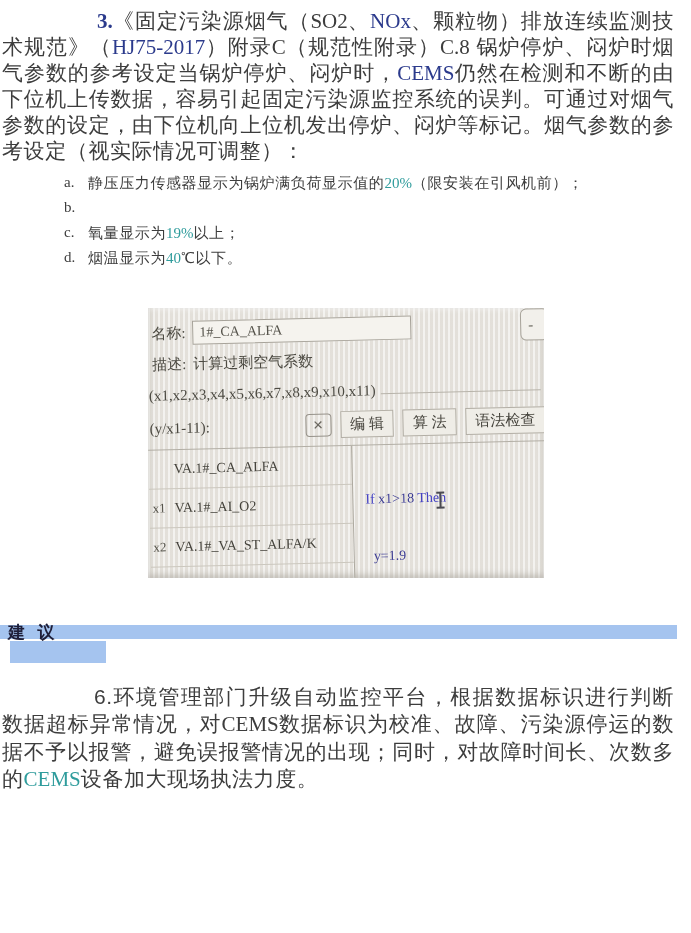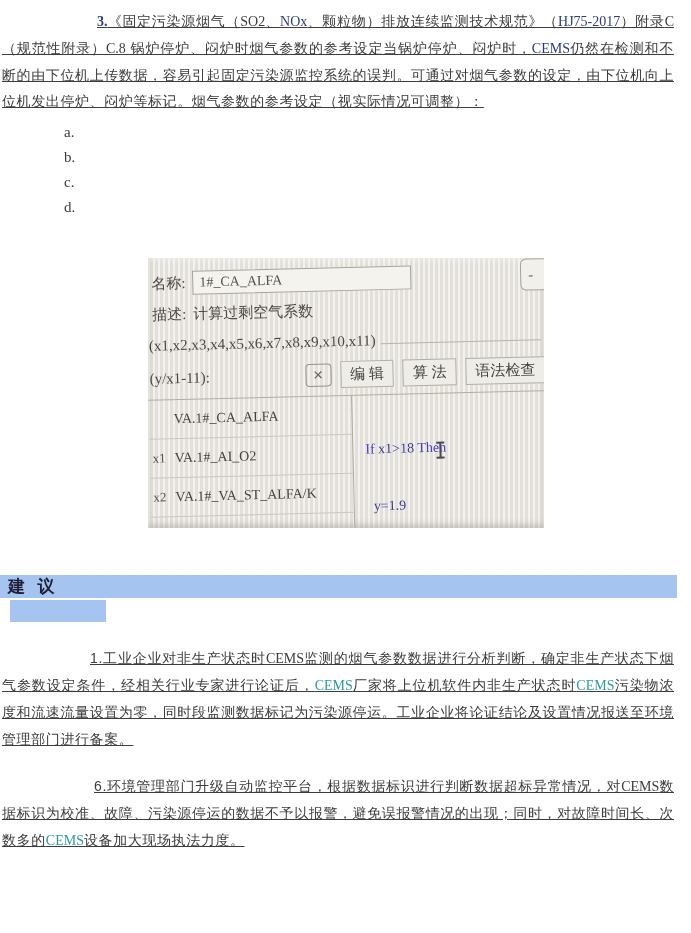--- a/index.html
+++ b/index.html
@@ -1,18 +1,18 @@
 <!DOCTYPE html>
 <html><head>
 <meta charset="utf-8">
 <style>
   html,body{margin:0;padding:0;background:#ffffff;}
   .page{position:relative;width:691px;height:933px;background:#ffffff;overflow:hidden;
         font-family:"Liberation Sans",sans-serif;color:#3d3d3d;}
-  .para{margin:0 17px 0 2px;text-align:justify;font-size:14px;line-height:26px;letter-spacing:0.6px;text-decoration:underline;}
+  .para{margin:0 17px 0 2px;text-align:justify;font-size:21px;line-height:26px;letter-spacing:0.6px;}
   .p3{padding-top:8px;text-indent:95px;}
   .list{margin-top:6px;}
   .li{position:relative;padding-left:88px;line-height:25px;height:25px;font-size:15px;letter-spacing:0.6px;}
   .marker{position:absolute;left:64px;font-family:"Liberation Serif",serif;letter-spacing:0;}
   .pafter{margin-top:8px;}
   .latin{font-family:"Liberation Serif",serif;letter-spacing:0;}
   .navy{color:#2b3a8c;}
   .teal{color:#2f9c9c;}
   .b{font-weight:bold;}
 
@@ -47,46 +47,49 @@
   .tvar{width:22px;font-size:13px;padding-left:3px;color:#55534b;overflow:hidden;}
   .texpr{font-size:14px;color:#45433c;white-space:nowrap;}
   .pcode{flex:1;padding:6px 0 0 12px;position:relative;font-size:14px;line-height:19px;white-space:pre;}
   .kw{color:#4341c4;}
   .ex{color:#3d3d94;}
   .ibeam{position:absolute;left:86px;top:49px;width:2px;height:15px;background:#4a4a52;}
   .ibeam::before,.ibeam::after{content:"";position:absolute;left:-3px;width:8px;height:2px;background:#4a4a52;}
   .ibeam::before{top:-1px;} .ibeam::after{bottom:-1px;}
 
   
-  .sec-header{margin-top:47px;height:23px;width:677px;background:#a5c4ef;display:flex;align-items:center;
+  .sec-header{margin-top:47px;height:14px;width:677px;background:#a5c4ef;display:flex;align-items:center;
         padding-left:8px;box-sizing:border-box;font-weight:bold;font-size:17px;color:#1e1e38;
         letter-spacing:1px;white-space:pre;}
   .sec-bar{margin:2px 0 0 10px;height:22px;width:96px;background:#a5c4ef;}
   .s1{margin-top:23px;text-indent:88px;line-height:27px;}
   .s2{margin-top:20px;text-indent:92px;line-height:27px;}
 </style>
 </head>
 <body>
 
 <div class="page">
 
   <p class="para p3"><span class="b navy latin">3.</span><span>《固定污染源烟气（</span><span class="latin">SO2</span><span>、</span><span class="latin navy">NOx</span><span>、颗粒物）排放连续监测技术规范》（</span><span class="latin navy">HJ75-2017</span><span>）附录</span><span class="latin">C</span><span>（规范性附录）</span><span class="latin">C.8</span><span> 锅炉停炉、闷炉时烟气参数的参考设定当锅炉停炉、闷炉时，</span><span class="latin navy">CEMS</span><span>仍然在检测和不断的由下位机上传数据，容易引起固定污染源监控系统的误判。可通过对烟气参数的设定，由下位机向上位机发出停炉、闷炉等标记。烟气参数的参考设定（视实际情况可调整）：</span></p>
 
   <div class="list">
     <div class="li">
       <span class="marker">a.</span>
+      <span class="li-text"><span>静压压力传感器显示为锅炉满负荷显示值的</span><span class="latin teal">20%</span><span>（限安装在引风机前）；</span></span>
     </div>
     <div class="li">
       <span class="marker">b.</span>
     </div>
     <div class="li">
       <span class="marker">c.</span>
+      <span class="li-text"><span>氧量显示为</span><span class="latin teal">19%</span><span>以上；</span></span>
     </div>
     <div class="li">
       <span class="marker">d.</span>
+      <span class="li-text"><span>烟温显示为</span><span class="latin teal">40</span><span>℃以下。</span></span>
     </div>
   </div>
 
 
   <div class="photo">
     <div class="photo-inner">
 
       <div class="prow name-row">
         <span class="plabel">名称:</span>
         <span class="pinput">1#_CA_ALFA</span>
@@ -141,16 +144,15 @@
       </div>
 
     </div>
   </div>
 
   <div class="sec-header">
     <span>建  议</span>
   </div>
   <div class="sec-bar"></div>
 
-  <p class="para s1"><span>1.工业企业对非生产状态时</span><span class="latin">CEMS</span><span>监测的烟气参数数据进行分析判断，确定非生产状态下烟气参数设定条件，经相关行业专家进行论证后，</span><span class="latin teal">CEMS</span><span>厂家将上位机软件内非生产状态时</span><span class="latin teal">CEMS</span><span>污染物浓度和流速流量设置为零，同时段监测数据标记为污染源停运。工业企业将论证结论及设置情况报送至环境管理部门进行备案。</span></p>
   <p class="para s2"><span>6.环境管理部门升级自动监控平台，根据数据标识进行判断数据超标异常情况，对</span><span class="latin">CEMS</span><span>数据标识为校准、故障、污染源停运的数据不予以报警，避免误报警情况的出现；同时，对故障时间长、次数多的</span><span class="latin teal">CEMS</span><span>设备加大现场执法力度。</span></p>
 
 </div>
 
 </body></html>

